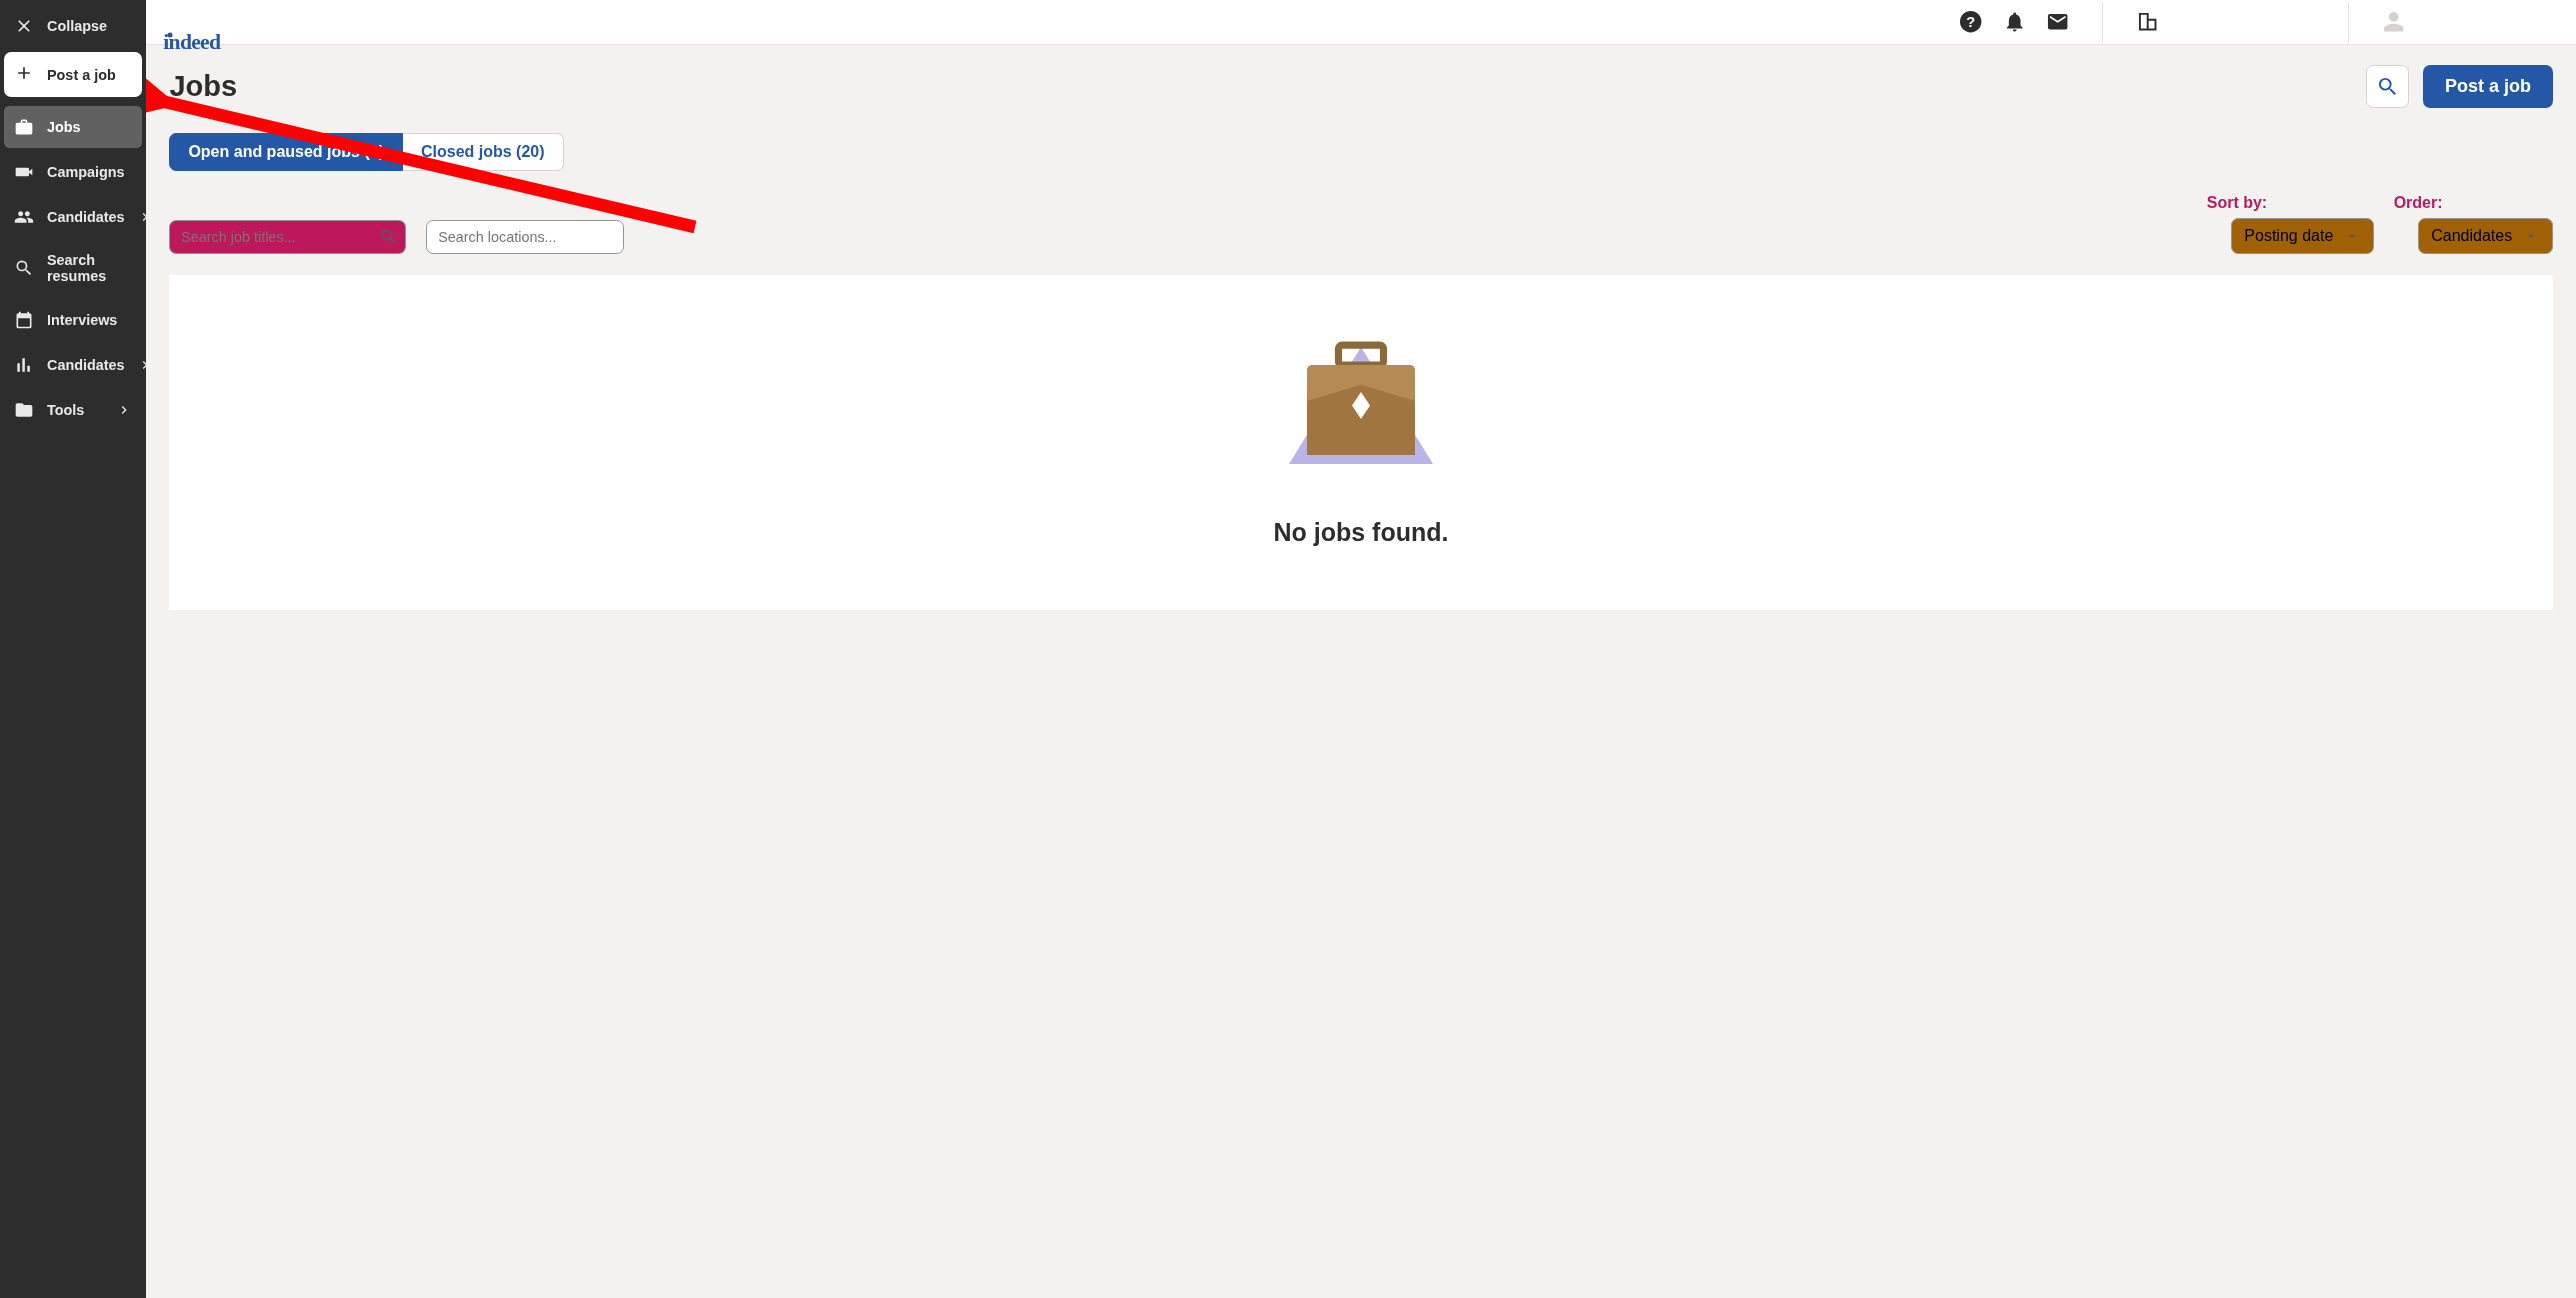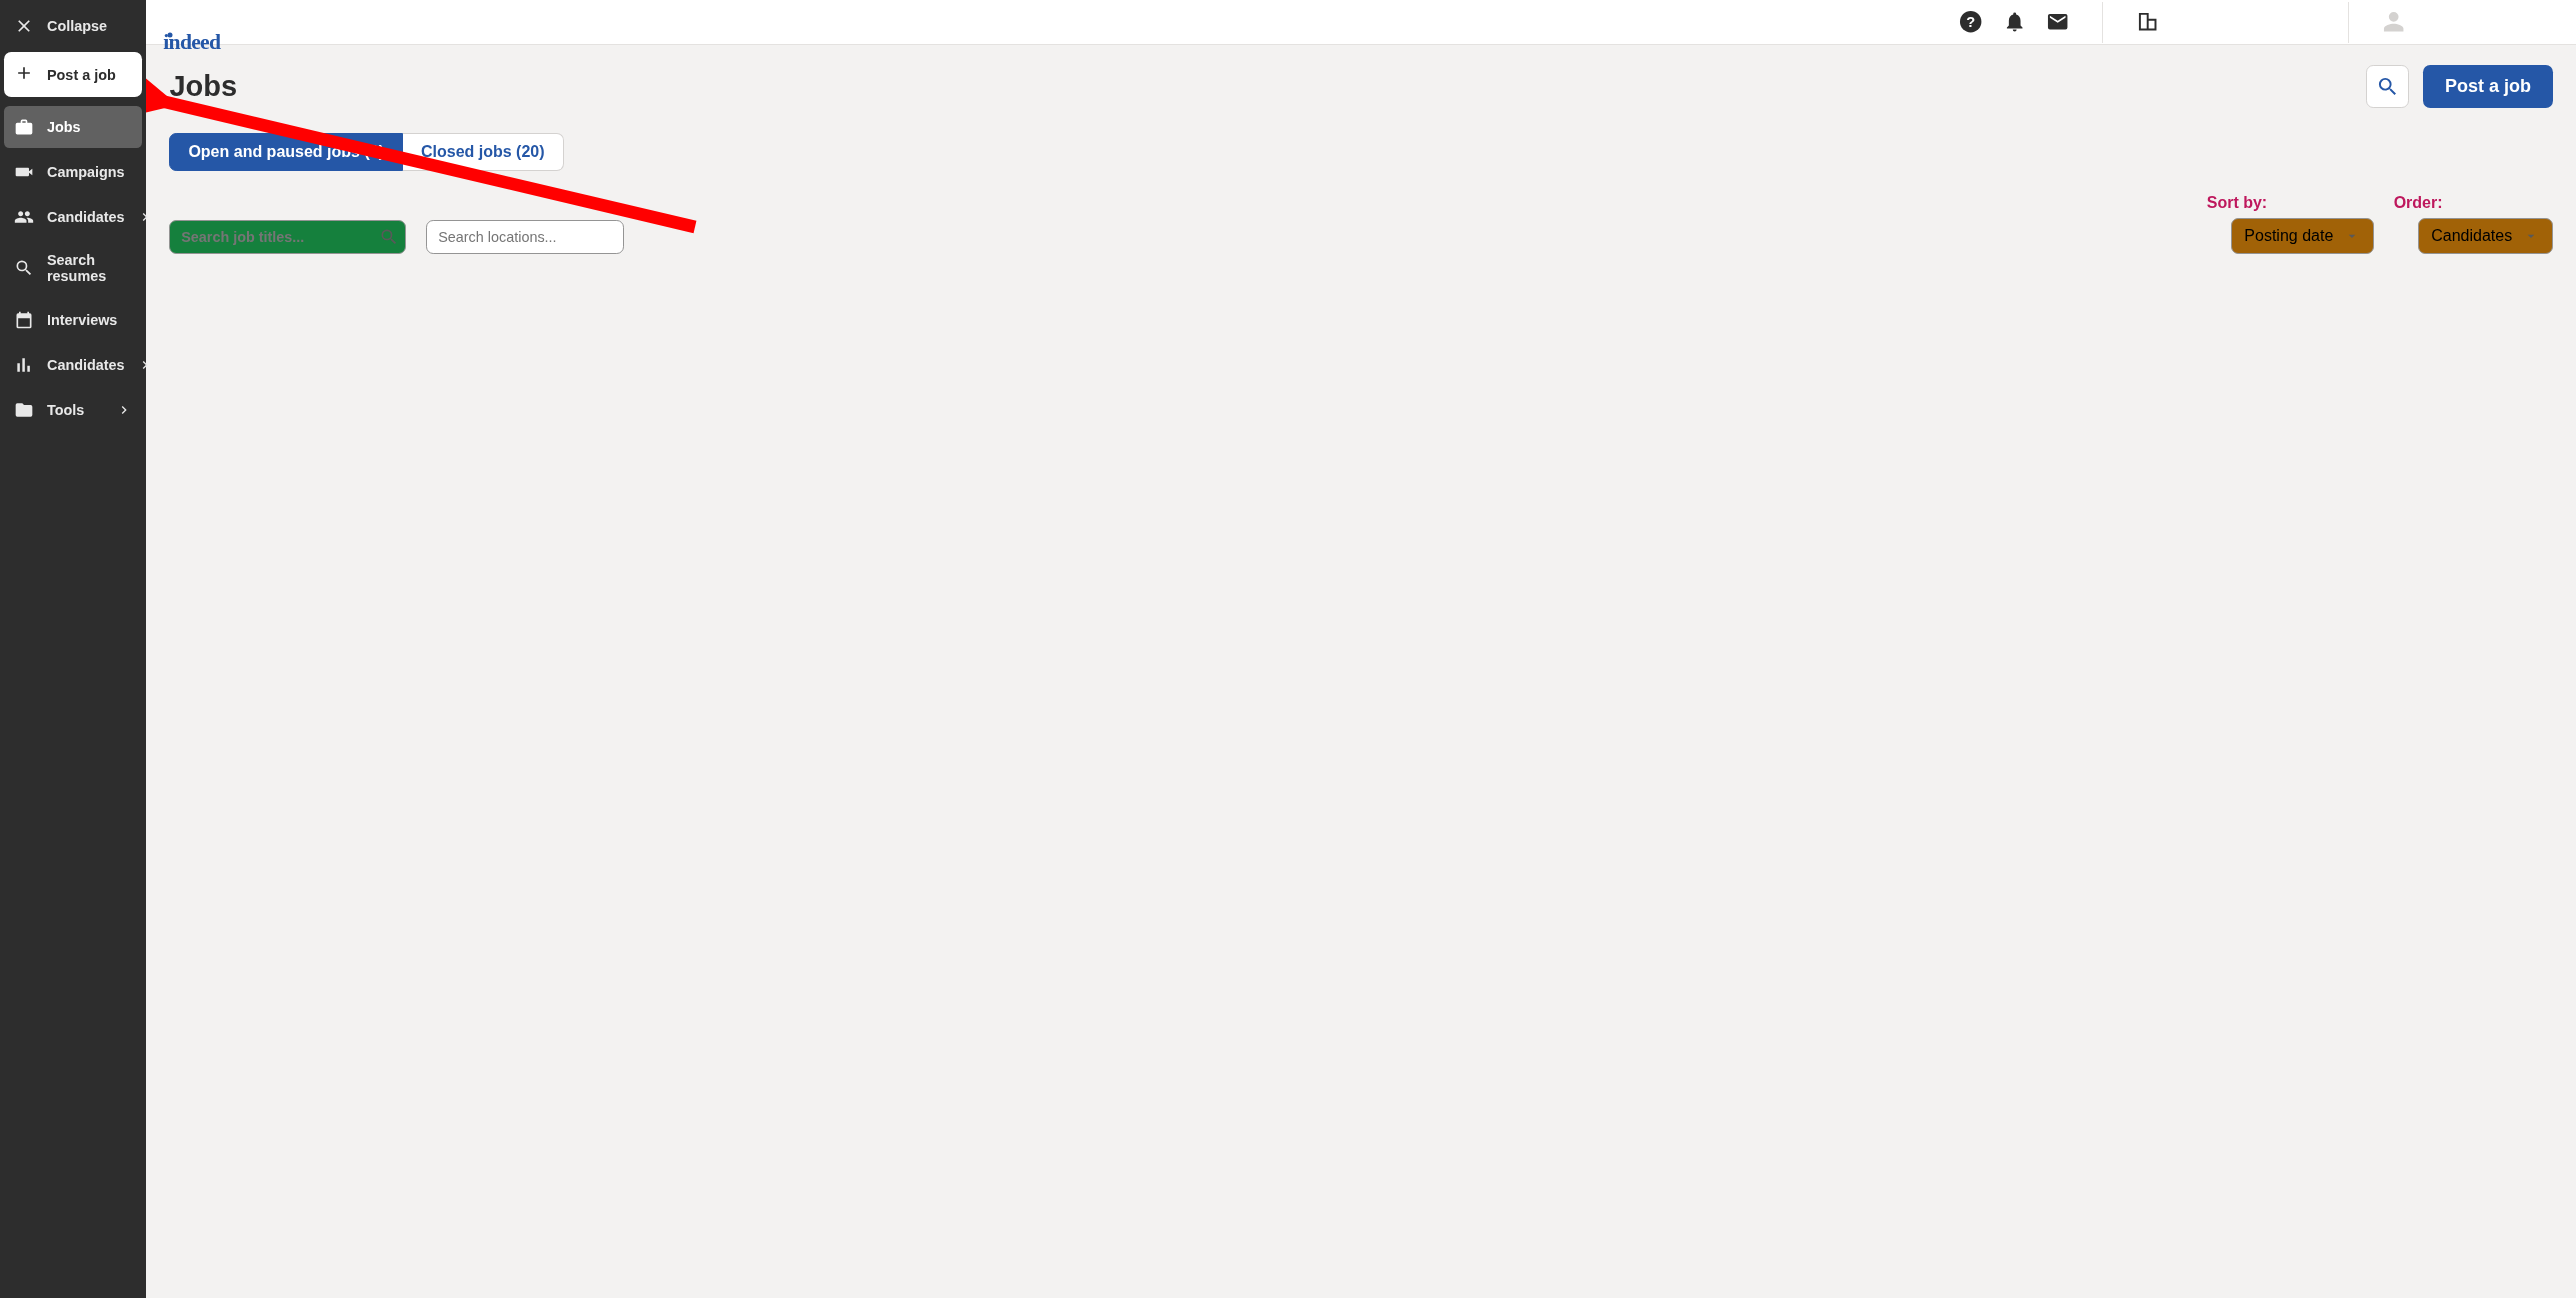--- a/index.html
+++ b/index.html
@@ -172,22 +172,21 @@
   .search-input {
     position:relative;
     width: 237px;
   }
   .search-input input {
     width:100%;
     padding: 8px 32px 8px 10.8px;
     font-size: 14.4px;
     border:0.9px solid #949494;
     border-radius:7.2px;
-    background:#15803d;
-    font-weight:bold;
+    background:#be185d;
   }
   .search-input .mag {
     position:absolute; right:7.2px; top:50%; transform:translateY(-50%);
     width:20px; height:20px;
   }
   .search-input .mag svg { width:20px; height:20px; fill:#595959; }
   .location-input input {
     width: 198px;
     padding: 8px 10.8px;
     font-size:14.4px;
@@ -446,15 +445,28 @@
         <span class="select-label">Order:</span>
         <div class="fake-select">
           <span>Candidates</span>
           <svg viewBox="0 0 24 24">
               <path d="M7 10l5 5 5-5z"></path>
             </svg>
         </div>
       </div>
     </div>
 
+    <div class="empty-panel">
+      <div class="empty-illus">
+        <svg viewBox="0 0 280 190">
+          <polygon points="60,160 140,30 220,160" fill="#b8b4e8"></polygon>
+          <rect x="115" y="28" width="50" height="22" rx="4" fill="none" stroke="#8a6a3b" stroke-width="8"></rect>
+          <rect x="80" y="50" width="120" height="100" rx="6" fill="#a87d4a"></rect>
+          <rect x="80" y="50" width="120" height="40" rx="6" fill="#b58a55"></rect>
+          <polygon points="80,90 140,72 200,90 200,150 80,150" fill="#a0753f"></polygon>
+          <polygon points="130,95 140,80 150,95 140,110" fill="#fff"></polygon>
+        </svg>
+      </div>
+      <div class="empty-text">No jobs found.</div>
+    </div>
   </div>
 </div>
 
 
 </body></html>

